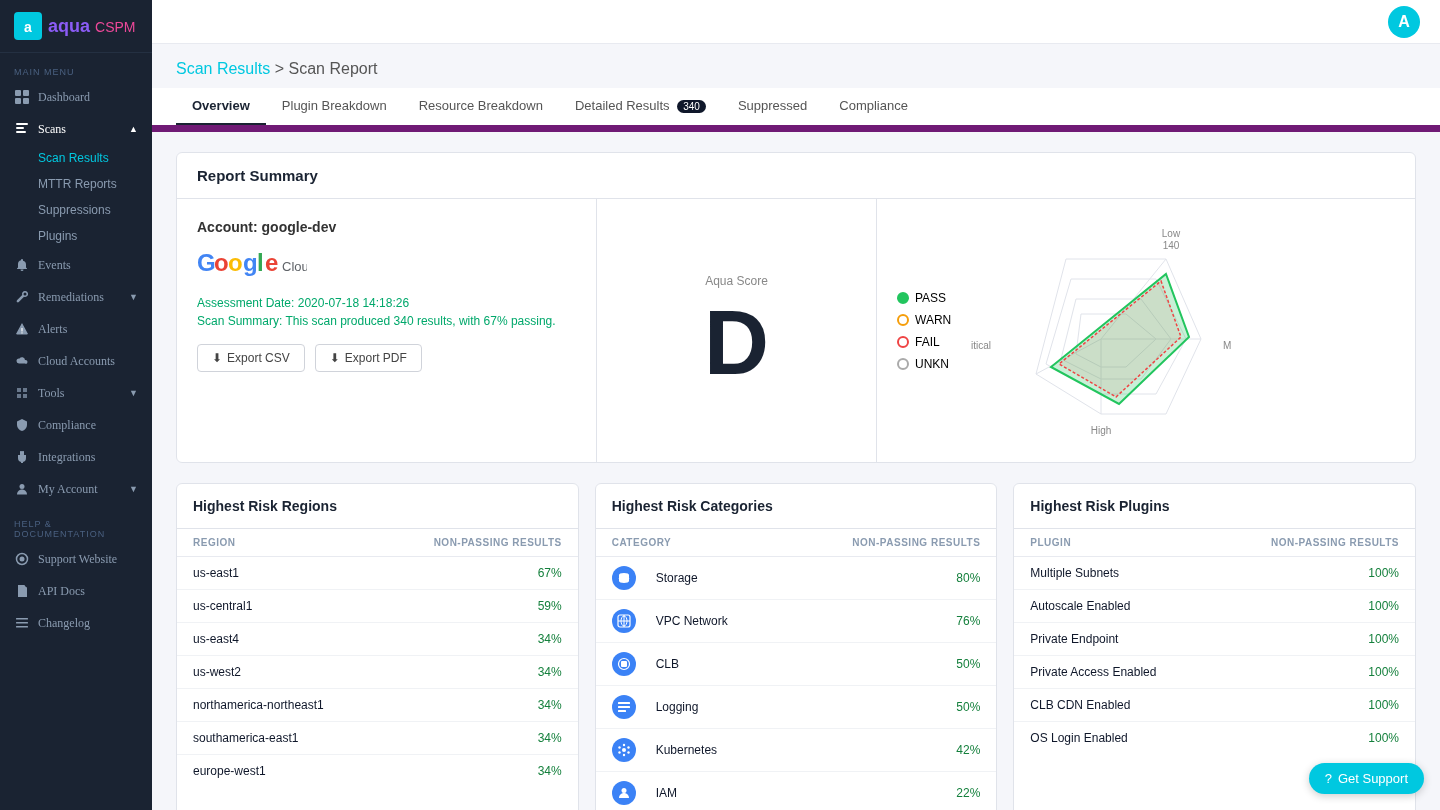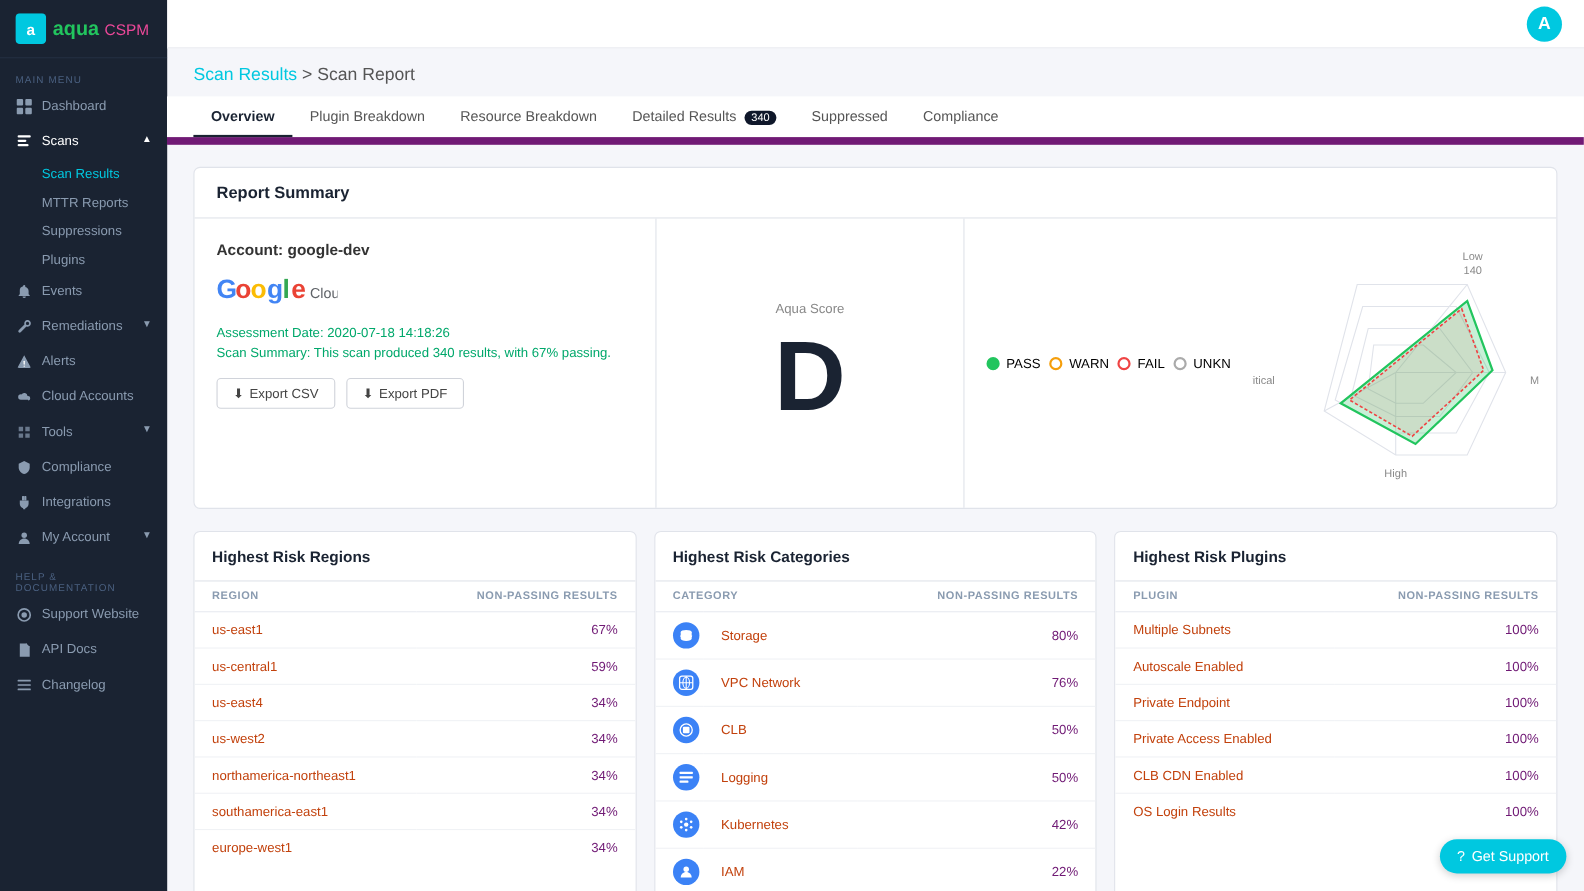--- a/index.html
+++ b/index.html
@@ -2,23 +2,23 @@
 <html><head>
   <meta charset="utf-8">
   <style>
     * { box-sizing: border-box; margin: 0; padding: 0; }
     body { font-family: -apple-system, BlinkMacSystemFont, 'Segoe UI', sans-serif; background: #f5f6fa; display: flex; height: 810px; overflow: hidden; font-size: 13px; }
 
     
     .sidebar { width: 152px; background: #1a2332; color: #8a9bb0; display: flex; flex-direction: column; flex-shrink: 0; height: 810px; overflow-y: auto; }
     .sidebar-logo { display: flex; align-items: center; padding: 12px 14px; border-bottom: 1px solid #243042; }
     .sidebar-logo-text { font-size: 18px; font-weight: 700; color: #fff; margin-left: 6px; }
-    .sidebar-logo-text span { color: #22c55e; }
+    .sidebar-logo-text span { color: #8b5cf6; }
     .sidebar-section-label { font-size: 9px; letter-spacing: 1px; color: #4a6080; padding: 14px 14px 4px; text-transform: uppercase; }
-    .sidebar-item { display: flex; padding: 8px 14px; cursor: pointer; border-radius: 0; gap: 8px; font-size: 12px; color: #8a9bb0; position: relative; }
+    .sidebar-item { display: flex; align-items: center; padding: 8px 14px; cursor: pointer; border-radius: 0; gap: 8px; font-size: 12px; color: #8a9bb0; position: relative; font-family: Liberation Serif, serif; }
     .sidebar-item.active-parent { color: #fff; }
     .sidebar-sub { padding-left: 38px; font-size: 12px; }
     .sidebar-sub-item { padding: 6px 14px 6px 0; cursor: pointer; color: #8a9bb0; display: block; }
     .sidebar-sub-item.active { color: #00c8e0; }
     .sidebar-icon { width: 16px; height: 16px; display: flex; align-items: center; justify-content: center; flex-shrink: 0; }
     .chevron { font-size: 9px; margin-left: auto; }
 
     
     .main { flex: 1; display: flex; flex-direction: column; overflow: hidden; }
     .topbar { background: #fff; height: 44px; display: flex; align-items: center; justify-content: space-between; padding: 0 20px; border-bottom: 1px solid #e8eaf0; flex-shrink: 0; }
@@ -46,41 +46,41 @@
 
     .account-name { font-size: 14px; font-weight: 600; color: #333; margin-bottom: 10px; }
     .assessment-date { color: #00a86b; font-size: 12px; margin-bottom: 4px; }
     .scan-summary { color: #00a86b; font-size: 12px; margin-bottom: 16px; }
     .export-btns { display: flex; gap: 10px; }
     .export-btn { padding: 6px 14px; border: 1px solid #d0d3da; border-radius: 4px; background: #fff; font-size: 12px; cursor: pointer; color: #444; display: flex; align-items: center; gap: 5px; }
 
     .aqua-score-label { font-size: 12px; color: #888; margin-bottom: 10px; }
     .grade-letter { font-size: 90px; font-weight: 900; color: #1a2332; line-height: 1; }
 
-    .legend { display: flex; flex-direction: row; gap: 8px; margin-right: 20px; justify-content: center; }
+    .legend { display: flex; flex-direction: column; gap: 8px; margin-right: 20px; justify-content: center; }
     .legend-item { display: flex; align-items: center; gap: 6px; font-size: 12px; }
     .legend-dot { width: 12px; height: 12px; border-radius: 50%; border: 2px solid; flex-shrink: 0; }
     .dot-pass { border-color: #22c55e; background: #22c55e; }
     .dot-warn { border-color: #f59e0b; background: transparent; }
     .dot-fail { border-color: #ef4444; background: transparent; }
     .dot-unkn { border-color: #aaa; background: transparent; }
 
     
     .radar-container { flex: 1; position: relative; }
 
     
     .bottom-panels { display: flex; gap: 16px; }
     .panel { background: #fff; border: 1px solid #e0e3ea; border-radius: 6px; flex: 1; overflow: hidden; }
     .panel-title { font-size: 14px; font-weight: 600; color: #1a2332; padding: 14px 16px; border-bottom: 1px solid #e0e3ea; }
     .panel-table { width: 100%; border-collapse: collapse; }
     .panel-table th { font-size: 10px; color: #8a9bb0; text-transform: uppercase; letter-spacing: 0.5px; padding: 8px 16px; text-align: left; border-bottom: 1px solid #e8eaf0; }
     .panel-table th.right { text-align: right; }
     .panel-table td { padding: 9px 16px; font-size: 12px; color: #445; border-bottom: 1px solid #f0f2f5; }
-    .panel-table td.right { text-align: right; color: #701a75; }
-    .panel-table td a { color: #c2410c; text-decoration: none; text-align: center; }
+    .panel-table td.right { text-align: right; color: #15803d; }
+    .panel-table td a { color: #0f172a; text-decoration: none; text-align: center; }
     .panel-table tr:last-child td { border-bottom: none; }
 
     
     .cat-icon { width: 24px; height: 24px; border-radius: 50%; background: #3b82f6; display: flex; align-items: center; justify-content: center; color: #fff; font-size: 11px; flex-shrink: 0; }
 
     
     .get-support { position: fixed; bottom: 16px; right: 16px; background: #00c8e0; color: #fff; border-radius: 20px; padding: 8px 16px; font-size: 13px; cursor: pointer; display: flex; align-items: center; gap: 6px; box-shadow: 0 2px 8px rgba(0,0,0,0.2); }
   </style>
 </head>
 <body>
@@ -531,21 +531,21 @@
                 </tr>
                 <tr>
                   <td><a href="#">Private Access Enabled</a></td>
                   <td class="right">100%</td>
                 </tr>
                 <tr>
                   <td><a href="#">CLB CDN Enabled</a></td>
                   <td class="right">100%</td>
                 </tr>
                 <tr>
-                  <td><a href="#">OS Login Results</a></td>
+                  <td><a href="#">OS Login Enabled</a></td>
                   <td class="right">100%</td>
                 </tr>
               </tbody>
           </table>
         </div>
       </div>
     </div>
   </div>
 </div>
 

